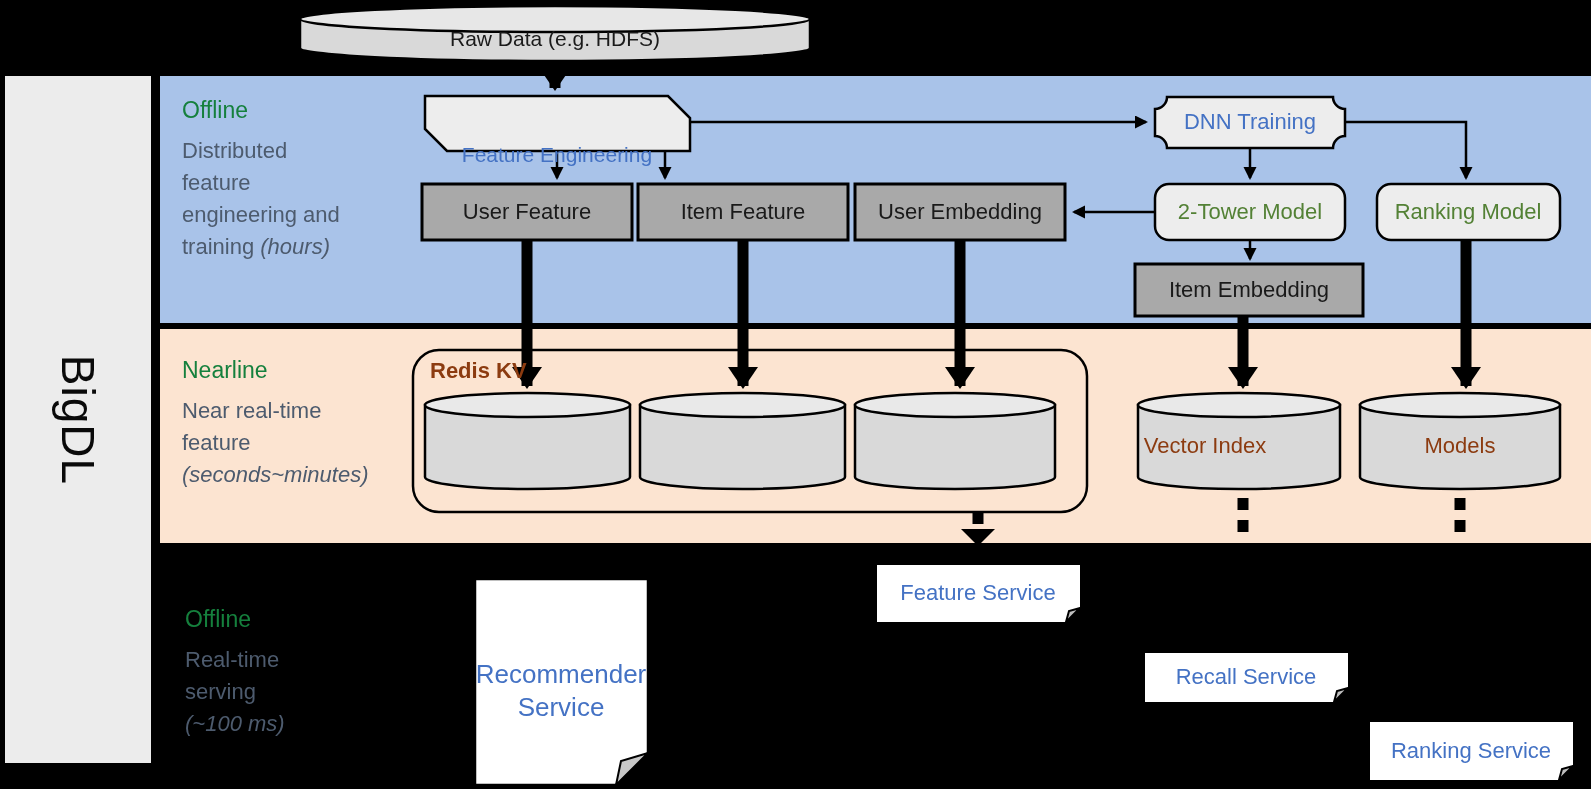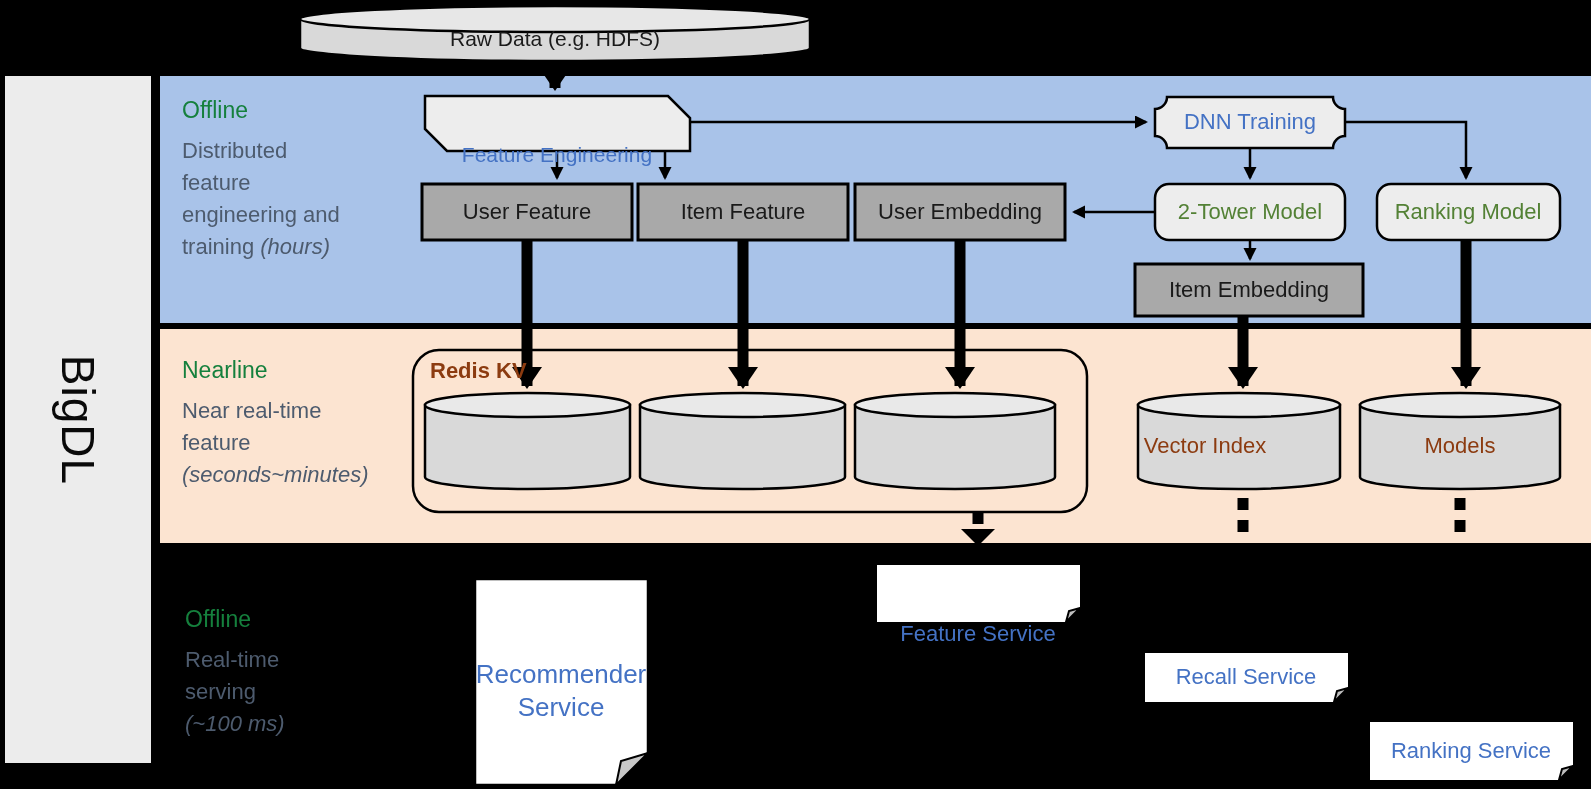--- a/index.html
+++ b/index.html
@@ -156,21 +156,21 @@
   <div class="lbl" style="left:1249px;top:290px;font-size:22px;">Item Embedding</div>
 
   <div class="redis-lbl">Redis KV</div>
   <div class="lbl brown" style="left:1205px;top:446px;font-size:22px;">Vector Index</div>
   <div class="lbl brown" style="left:1460px;top:446px;font-size:22px;">Models</div>
 
   <div class="lbl svc big" style="left:561px;top:691px;">
     <div>Recommender</div>
     <div>Service</div>
   </div>
-  <div class="lbl svc" style="left:978px;top:593px;margin-top:41px;">Feature Service</div>
+  <div class="lbl svc" style="left:978px;top:593px;">Feature Service</div>
   <div class="lbl svc" style="left:1246px;top:677px;">Recall Service</div>
   <div class="lbl svc" style="left:1471px;top:751px;">Ranking Service</div>
 
   <div class="section-label off-pos">
     <div class="sec-title">Offline</div>
     <div class="sec-desc">
       <div>Distributed</div>
       <div>feature</div>
       <div>engineering and</div>
       <div><span>training </span><span class="it">(hours)</span></div>

